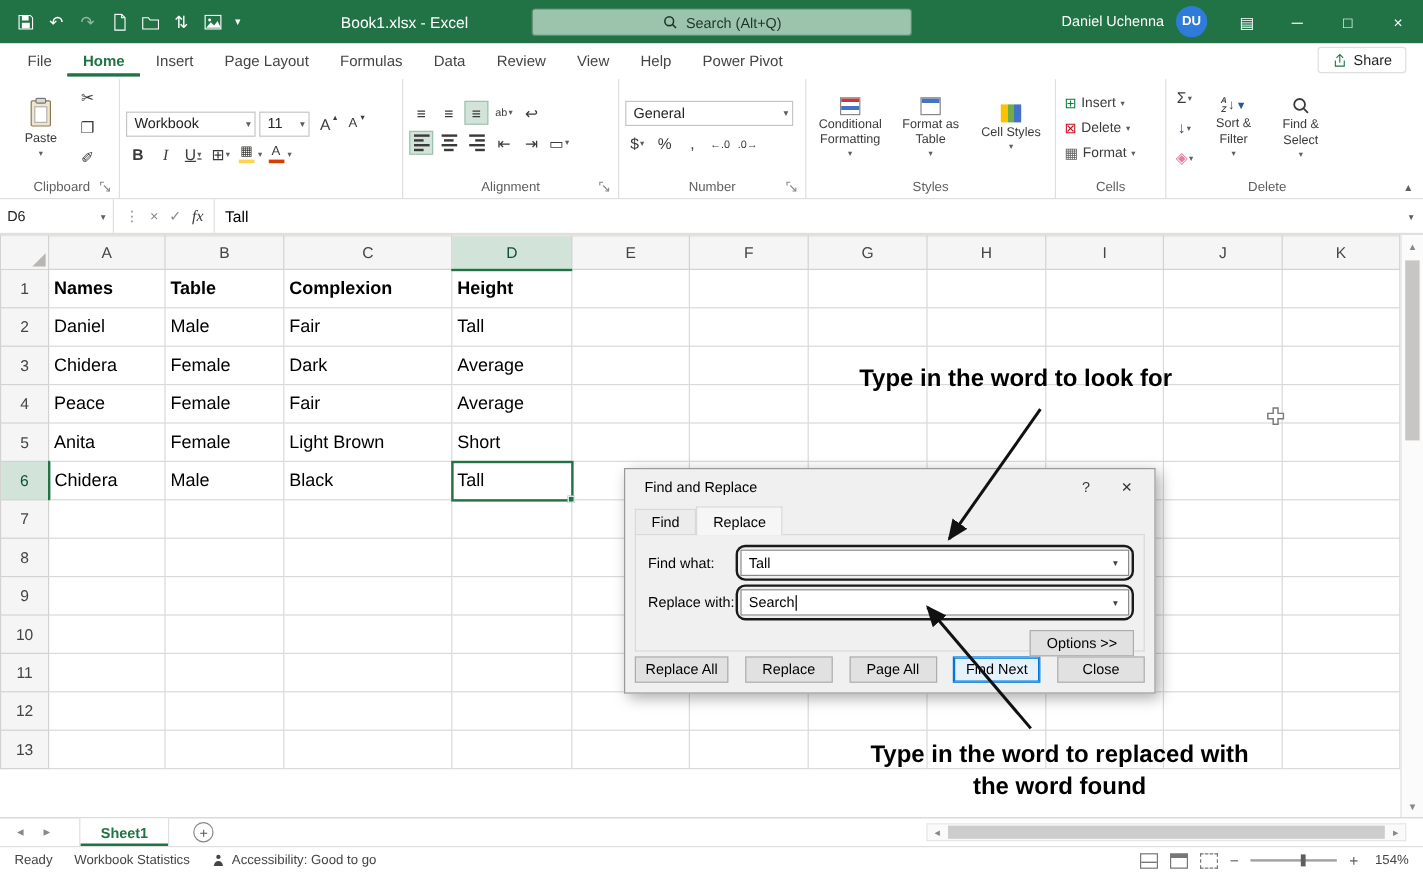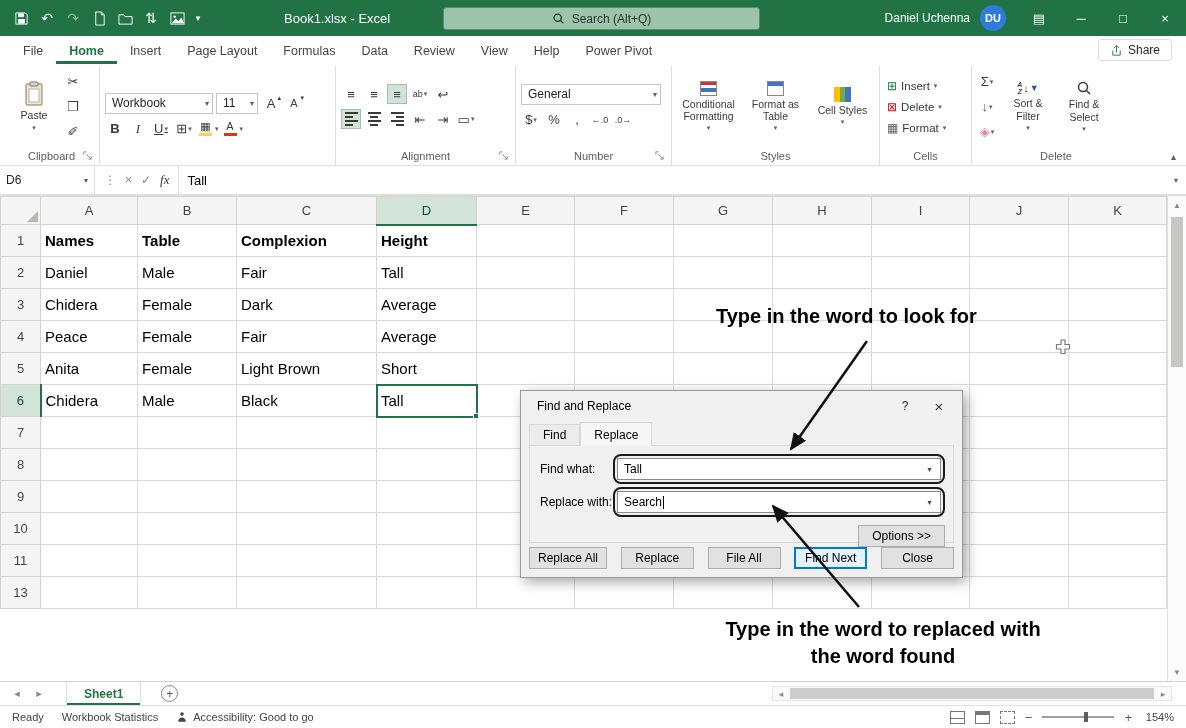--- a/index.html
+++ b/index.html
@@ -686,20 +686,34 @@
             <td class=""></td>
             <td class=""></td>
             <td class=""></td>
             <td class=""></td>
             <td class=""></td>
             <td class=""></td>
             <td class=""></td>
             <td class=""></td>
           </tr>
           <tr>
+            <th class="rowh">12</th>
+            <td class=""></td>
+            <td class=""></td>
+            <td class=""></td>
+            <td class=""></td>
+            <td class=""></td>
+            <td class=""></td>
+            <td class=""></td>
+            <td class=""></td>
+            <td class=""></td>
+            <td class=""></td>
+            <td class=""></td>
+          </tr>
+          <tr>
             <th class="rowh">13</th>
             <td class=""></td>
             <td class=""></td>
             <td class=""></td>
             <td class=""></td>
             <td class=""></td>
             <td class=""></td>
             <td class=""></td>
             <td class=""></td>
             <td class=""></td>
@@ -782,21 +796,21 @@
           </div>
         </div>
       </div>
       <div class="optrow">
         <button class="obtn">Options &gt;&gt;</button>
       </div>
     </div>
     <div class="dlg-buttons">
         <button class="dbtn">Replace All</button>
         <button class="dbtn">Replace</button>
-        <button class="dbtn">File All</button>
+        <button class="dbtn">Page All</button>
         <button class="dbtn default">Find Next</button>
         <button class="dbtn">Close</button>
       </div>
   </div>
 
   <div class="anno anno-bottom">
     <div>Type in the word to replaced with</div>
     <div>the word found</div>
   </div>
   <div class="anno anno-top">Type in the word to look for</div>

